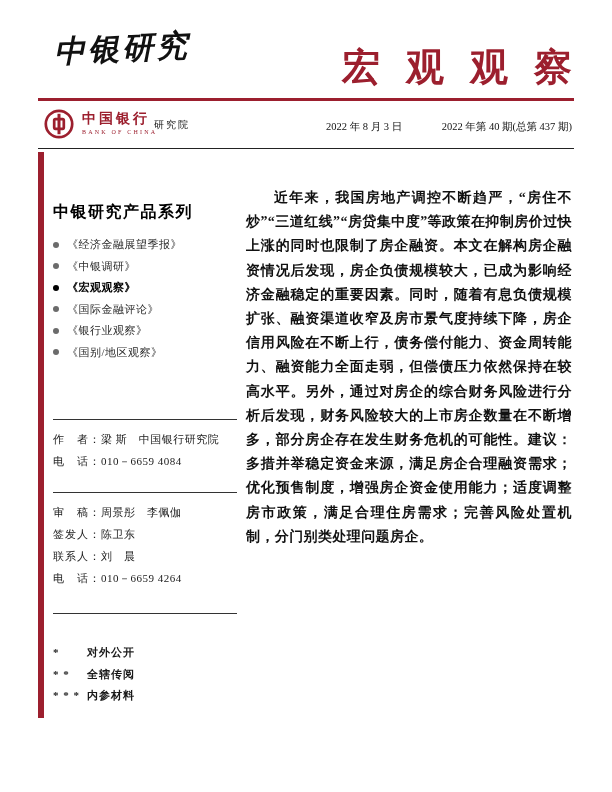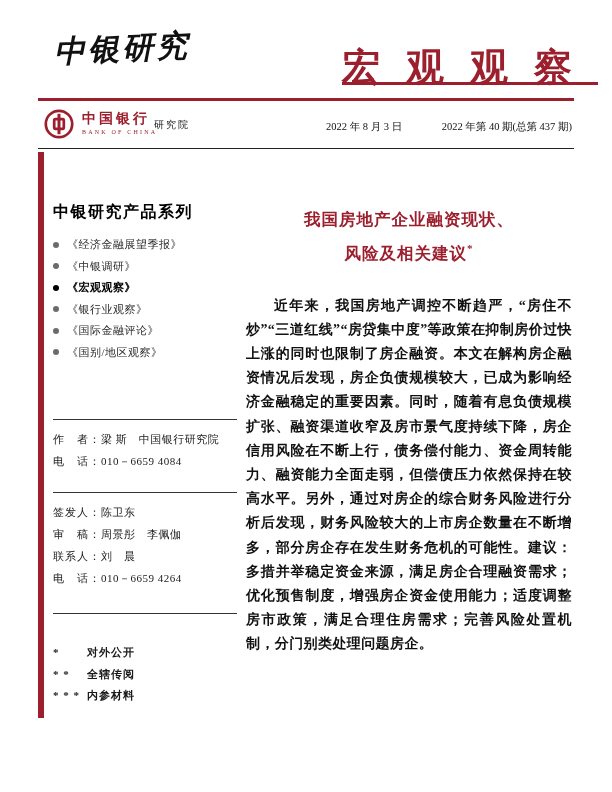--- a/index.html
+++ b/index.html
@@ -31,21 +31,20 @@
   }
   .masthead {
     position: absolute;
     right: 14px;
     top: 42px;
     font-size: 38px;
     font-weight: bold;
     letter-spacing: 26px;
     color: var(--brand-red, #9C1F2E);
     white-space: nowrap;
-    text-decoration: underline;
   }
   .rule-red {
     position: absolute;
     left: 38px;
     right: 38px;
     top: 98px;
     height: 3px;
     background: var(--brand-red, #9C1F2E);
   }
 
@@ -182,25 +181,25 @@
       <li class="series-item">
         <span class="bullet"></span>
         <span class="series-label">《中银调研》</span>
       </li>
       <li class="series-item active">
         <span class="bullet"></span>
         <span class="series-label">《宏观观察》</span>
       </li>
       <li class="series-item">
         <span class="bullet"></span>
+        <span class="series-label">《国际金融评论》</span>
+      </li>
+      <li class="series-item">
+        <span class="bullet"></span>
         <span class="series-label">《银行业观察》</span>
-      </li>
-      <li class="series-item">
-        <span class="bullet"></span>
-        <span class="series-label">《国际金融评论》</span>
       </li>
       <li class="series-item">
         <span class="bullet"></span>
         <span class="series-label">《国别/地区观察》</span>
       </li>
     </ul>
 
     <hr class="sb-divider div1">
 
     <div class="info-block">
@@ -211,26 +210,26 @@
       <div class="kv-row">
         <span class="kv-label">电　话：</span>
         <span class="kv-value">010－6659 4084</span>
       </div>
     </div>
 
     <hr class="sb-divider div2">
 
     <div class="info-block">
       <div class="kv-row">
+        <span class="kv-label">审　稿：</span>
+        <span class="kv-value">周景彤　李佩伽</span>
+      </div>
+      <div class="kv-row">
         <span class="kv-label">签发人：</span>
         <span class="kv-value">陈卫东</span>
-      </div>
-      <div class="kv-row">
-        <span class="kv-label">审　稿：</span>
-        <span class="kv-value">周景彤　李佩伽</span>
       </div>
       <div class="kv-row">
         <span class="kv-label">联系人：</span>
         <span class="kv-value">刘　晨</span>
       </div>
       <div class="kv-row">
         <span class="kv-label">电　话：</span>
         <span class="kv-value">010－6659 4264</span>
       </div>
     </div>
@@ -247,20 +246,16 @@
         <span class="legend-label">全辖传阅</span>
       </div>
       <div class="legend-row">
         <span class="legend-stars">* * *</span>
         <span class="legend-label">内参材料</span>
       </div>
     </div>
   </aside>
 
   <main class="main-col">
-    <h1 class="main-title">
-      <span>我国房地产企业融资现状、</span><br>
-      <span>风险及相关建议</span><sup>*</sup>
-    </h1>
     <p class="body-text">近年来，我国房地产调控不断趋严，“房住不炒”“三道红线”“房贷集中度”等政策在抑制房价过快上涨的同时也限制了房企融资。本文在解构房企融资情况后发现，房企负债规模较大，已成为影响经济金融稳定的重要因素。同时，随着有息负债规模扩张、融资渠道收窄及房市景气度持续下降，房企信用风险在不断上行，债务偿付能力、资金周转能力、融资能力全面走弱，但偿债压力依然保持在较高水平。另外，通过对房企的综合财务风险进行分析后发现，财务风险较大的上市房企数量在不断增多，部分房企存在发生财务危机的可能性。建议：多措并举稳定资金来源，满足房企合理融资需求；优化预售制度，增强房企资金使用能力；适度调整房市政策，满足合理住房需求；完善风险处置机制，分门别类处理问题房企。</p>
   </main>
 
 </div>
 
 </body></html>

